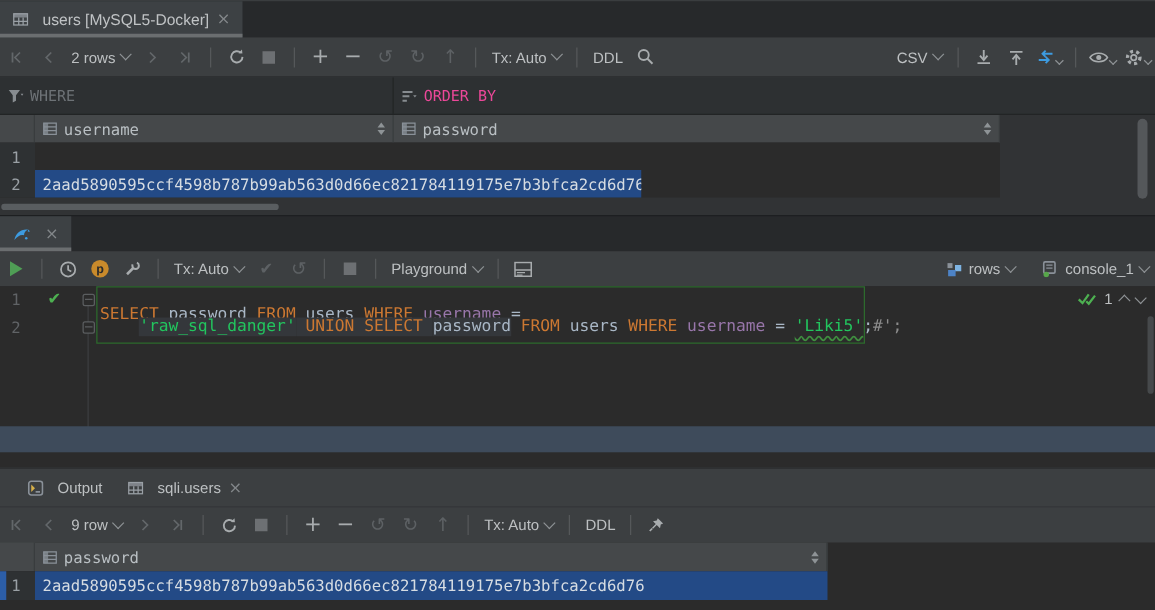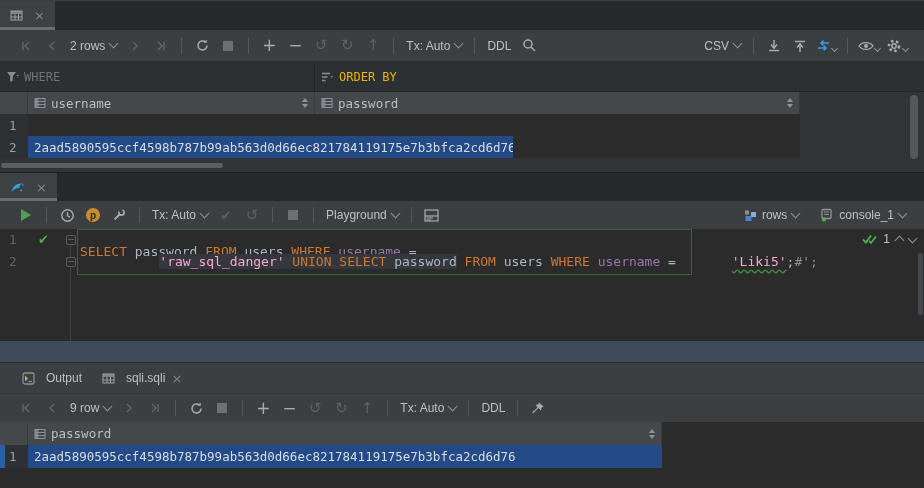--- a/index.html
+++ b/index.html
@@ -3,21 +3,21 @@
 <meta charset="utf-8">
 <style>
   html,body{margin:0;padding:0;background:#1e1f22;}
   #app{position:relative;width:924px;height:488px;background:#313335;overflow:hidden;
        font-family:"Liberation Sans",sans-serif;font-size:12px;color:#bdc0c2;-webkit-font-smoothing:antialiased;}
   .mono{font-family:"DejaVu Sans Mono",monospace;}
   
   .tabstrip{display:flex;align-items:stretch;background:#27292b;border-top:1px solid #3a3d3f;}
   .tab{display:inline-flex;align-items:center;gap:6px;padding:0 10px;background:#3d4144;position:relative;color:#c0c3c5;font-size:12.5px;}
   .tab .under{position:absolute;left:0;right:0;bottom:0;height:3px;background:#6b6e70;}
-  .toolbar{display:flex;align-items:center;background:#3c3f41;padding:0 13px;}
+  .toolbar{display:flex;align-items:center;background:#3c3f41;padding:0 0;}
   .sep{width:1px;height:16px;background:#55585a;margin:0 7px;flex:none;}
   .ibtn{display:inline-flex;align-items:center;justify-content:center;min-width:20px;height:22px;margin:0 3px;flex:none;cursor:default;}
   .glyph{font-family:"DejaVu Sans",sans-serif;font-size:15px;line-height:1;color:#a8acae;}
   .glyph.dim{color:#5d6164;}
   .txtbtn{display:inline-flex;align-items:center;margin:0 5px;color:#bdc0c2;white-space:nowrap;}
   .chev{width:6px;height:6px;border-right:1.5px solid #8e9295;border-bottom:1.5px solid #8e9295;
         transform:rotate(45deg);display:inline-block;margin:-4px 0 0 5px;}
   .chevsm{width:4px;height:4px;border-right:1.4px solid #8e9295;border-bottom:1.4px solid #8e9295;
         transform:rotate(45deg);display:inline-block;margin:6px 0 0 1px;}
   .stopsq{width:10px;height:10px;background:#6d7073;display:inline-block;}
@@ -30,21 +30,21 @@
   .gut.h{background:#45484a;}
   .sel{background:#234a86;color:#d6dce2;}
   .sortud{margin-left:auto;display:flex;flex-direction:column;gap:2px;padding-left:6px;}
   .sortud b{width:0;height:0;border-left:3.5px solid transparent;border-right:3.5px solid transparent;display:block;}
   .sortud b.up{border-bottom:4px solid #8e9396;}
   .sortud b.dn{border-top:4px solid #8e9396;}
   .tblico{flex:none;margin-right:5px;display:inline-flex;}
   
   .codeline{position:absolute;left:80px;height:22px;line-height:22px;font-size:13px;white-space:pre;}
   .kw{color:#cc7832;} .idt{color:#a9b7c6;} .colr{color:#9876aa;} .op{color:#a9b7c6;}
-  .str{color:#f9a8d4;margin-left:48px;} .cmt{color:#8c8c8c;} .hl{background:#34373b;}
+  .str{color:#22c55e;} .cmt{color:#8c8c8c;} .hl{background:#34373b;}
   .sqg{text-decoration:underline wavy #3f8f3f;text-underline-offset:3px;}
   .lnum{position:absolute;left:9px;width:20px;color:#606366;font-size:12.5px;line-height:22px;}
   .fold{position:absolute;left:66px;width:8px;height:8px;border:1px solid #5b5e60;border-radius:2px;background:#2b2b2b;z-index:2;}
   .fold:after{content:"";position:absolute;left:1px;right:1px;top:3px;height:1px;background:#5b5e60;}
   
   .hthumb{position:absolute;height:5px;border-radius:3px;background:#595d60;}
   .vthumb{position:absolute;width:8px;border-radius:4px;background:#54575a;}
   
   #sec-top{position:absolute;left:0;top:0;width:924px;height:172px;background:#313335;}
   #sec-console{position:absolute;left:0;top:172px;width:924px;height:169px;background:#2b2b2b;}
@@ -61,20 +61,21 @@
       <div class="tab">
         <span class="tblico">
           <svg width="13" height="13" viewBox="0 0 13 13">
               <rect x="1" y="2" width="11" height="9" fill="none" stroke="#9aa0a6"></rect>
               <rect x="1" y="2" width="11" height="3" fill="#9aa0a6" opacity=".7"></rect>
               <line x1="1" y1="8" x2="12" y2="8" stroke="#9aa0a6"></line>
               <line x1="5" y1="5" x2="5" y2="11" stroke="#9aa0a6"></line>
               <line x1="8.5" y1="5" x2="8.5" y2="11" stroke="#9aa0a6"></line>
             </svg>
         </span>
+        <span>users [MySQL5-Docker]</span>
         <span class="glyph" style="font-size:13px;color:#83878a">×</span>
         <span class="under"></span>
       </div>
     </div>
 
     <div class="toolbar" style="height:31px;border-bottom:1px solid #2a2c2e;">
       <span class="ibtn">
           <svg width="12" height="12" viewBox="0 0 12 12" fill="none" stroke="#63676a" stroke-width="1.4">
             <line x1="3" y1="2" x2="3" y2="10"></line>
             <polyline points="9,2 5,6 9,10"></polyline>
@@ -178,21 +179,21 @@
     <div style="display:flex;height:29px;background:#2d3032;border-bottom:1px solid #222425;">
       <div class="cell mono" style="width:315px;border-right:1px solid #222425;color:#6d7276;">
         <span class="tblico">
             <svg width="13" height="12" viewBox="0 0 13 12">
               <path d="M1 1 H10 L6.8 5.2 V9.5 L4.2 11 V5.2 Z" fill="#878c90"></path>
               <path d="M10.5 4 12.8 4 11.65 5.6 Z" fill="#878c90"></path>
             </svg>
           </span>
         <span>WHERE</span>
       </div>
-      <div class="cell mono" style="flex:1;color:#eab308;">
+      <div class="cell mono" style="flex:1;color:#ec4899;">
         <span class="tblico">
             <svg width="13" height="12" viewBox="0 0 13 12">
               <line x1="1" y1="2.5" x2="9" y2="2.5" stroke="#878c90" stroke-width="1.6"></line>
               <line x1="1" y1="6" x2="6.5" y2="6" stroke="#878c90" stroke-width="1.6"></line>
               <line x1="1" y1="9.5" x2="4.5" y2="9.5" stroke="#878c90" stroke-width="1.6"></line>
               <path d="M9.5 5.2 12.3 5.2 10.9 7 Z" fill="#878c90"></path>
             </svg>
           </span>
         <span>ORDER BY</span>
       </div>
@@ -352,42 +353,42 @@
         <i class="chev" style="transform:rotate(-135deg);margin:2px 0 0 0;"></i>
         <i class="chev" style="margin:-2px 0 0 0;"></i>
       </span>
       <span class="vthumb" style="right:1px;top:24px;height:62px;width:5px;background:#46494b;"></span>
     </div>
   </div>
 
   <div id="splitter"></div>
 
   <div id="sec-bottom">
-    <div style="display:flex;align-items:stretch;height:30px;background:#3c3f41;border-top:1px solid #2a2c2e;padding-left:12px;">
+    <div style="display:flex;align-items:stretch;height:30px;background:#3c3f41;border-top:1px solid #2a2c2e;padding-left:12px;margin-top:12px;">
       <div style="display:inline-flex;align-items:center;gap:6px;padding:0 10px;">
         <span class="tblico">
             <svg width="13" height="13" viewBox="0 0 13 13">
               <rect x="1" y="1" width="11" height="11" rx="2" fill="none" stroke="#8a9199" stroke-width="1.3"></rect>
               <path d="M3 9.5 6 6.5 3 3.5 Z" fill="#d6b04a"></path>
               <line x1="6.5" y1="9.5" x2="10" y2="9.5" stroke="#8a9199" stroke-width="1.3"></line>
             </svg>
           </span>
         <span>Output</span>
       </div>
       <div style="display:inline-flex;align-items:center;gap:6px;padding:0 10px;position:relative;">
         <span class="tblico">
             <svg width="13" height="13" viewBox="0 0 13 13">
               <rect x="1" y="2" width="11" height="9" fill="none" stroke="#9aa0a6"></rect>
               <rect x="1" y="2" width="11" height="3" fill="#9aa0a6" opacity=".7"></rect>
               <line x1="1" y1="8" x2="12" y2="8" stroke="#9aa0a6"></line>
               <line x1="5" y1="5" x2="5" y2="11" stroke="#9aa0a6"></line>
               <line x1="8.5" y1="5" x2="8.5" y2="11" stroke="#9aa0a6"></line>
             </svg>
           </span>
-        <span>sqli.sqli</span>
+        <span>sqli.users</span>
         <span class="glyph" style="font-size:13px;color:#83878a">×</span>
         <span class="under blue" style="position:absolute;left:0;right:0;bottom:0;height:3px;"></span>
       </div>
     </div>
 
     <div class="toolbar" style="height:28px;border-top:1px solid #34373a;">
       <span class="ibtn">
           <svg width="12" height="12" viewBox="0 0 12 12" fill="none" stroke="#63676a" stroke-width="1.4">
             <line x1="3" y1="2" x2="3" y2="10"></line>
             <polyline points="9,2 5,6 9,10"></polyline>

